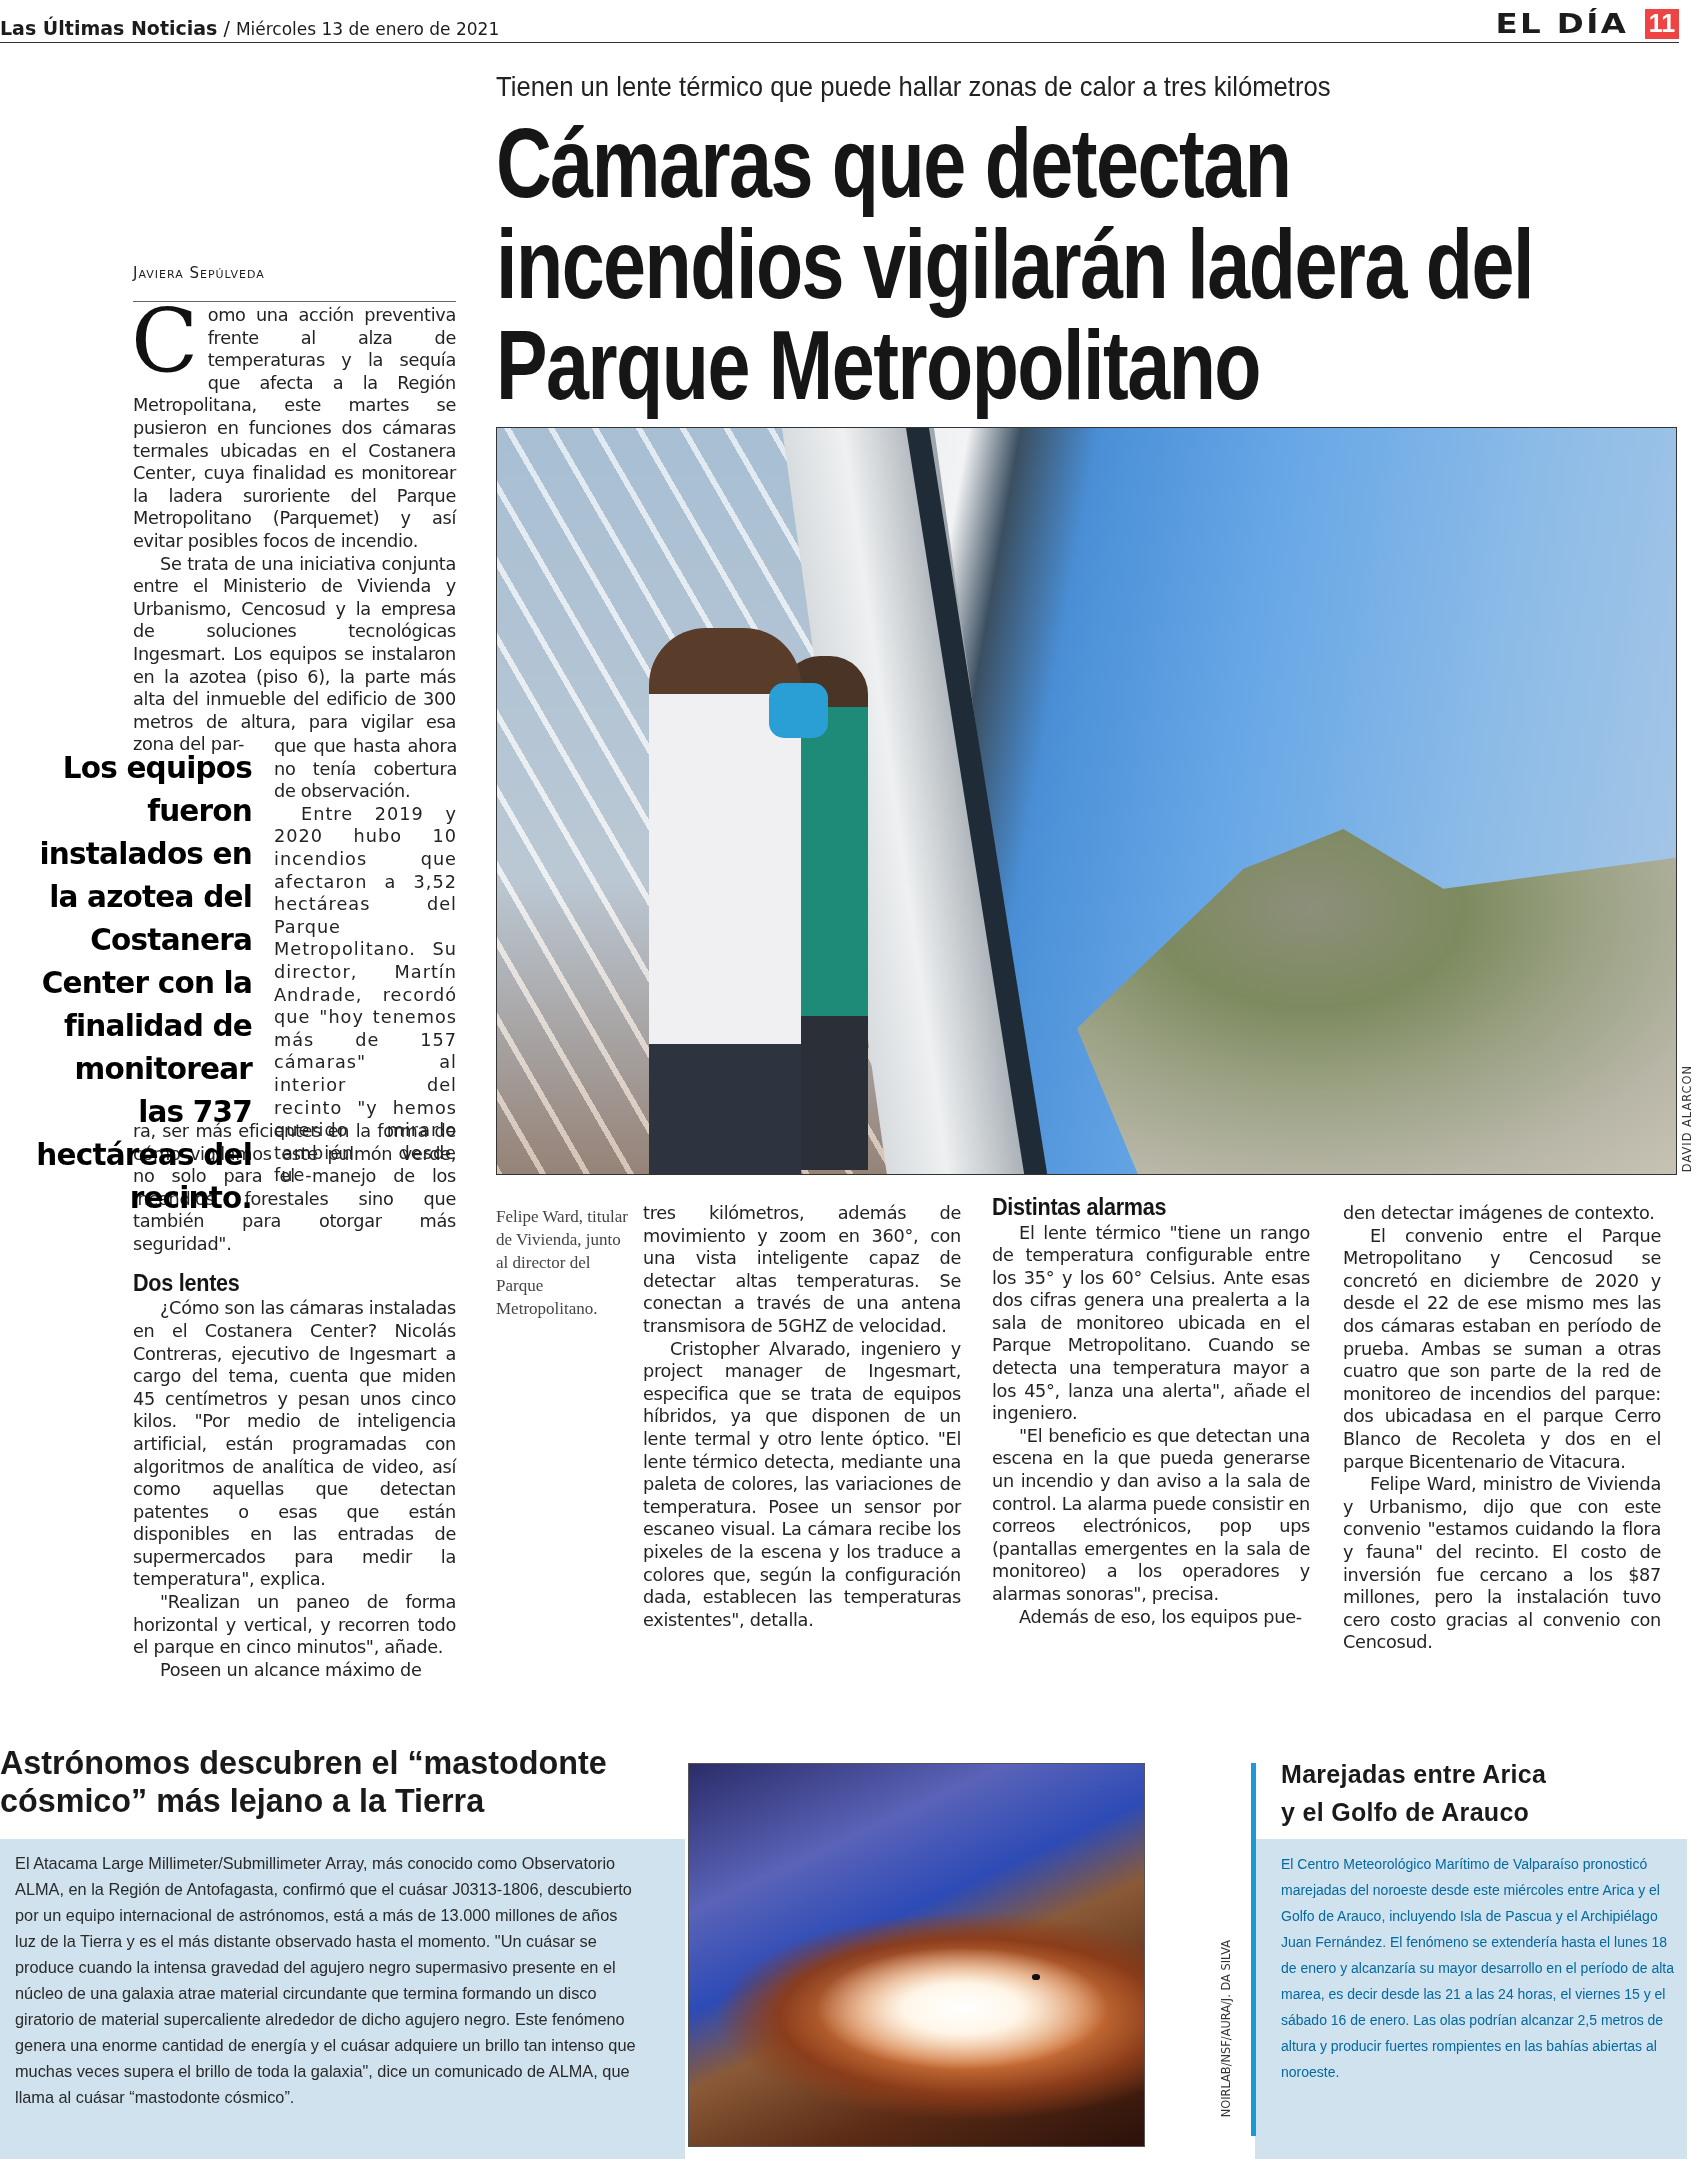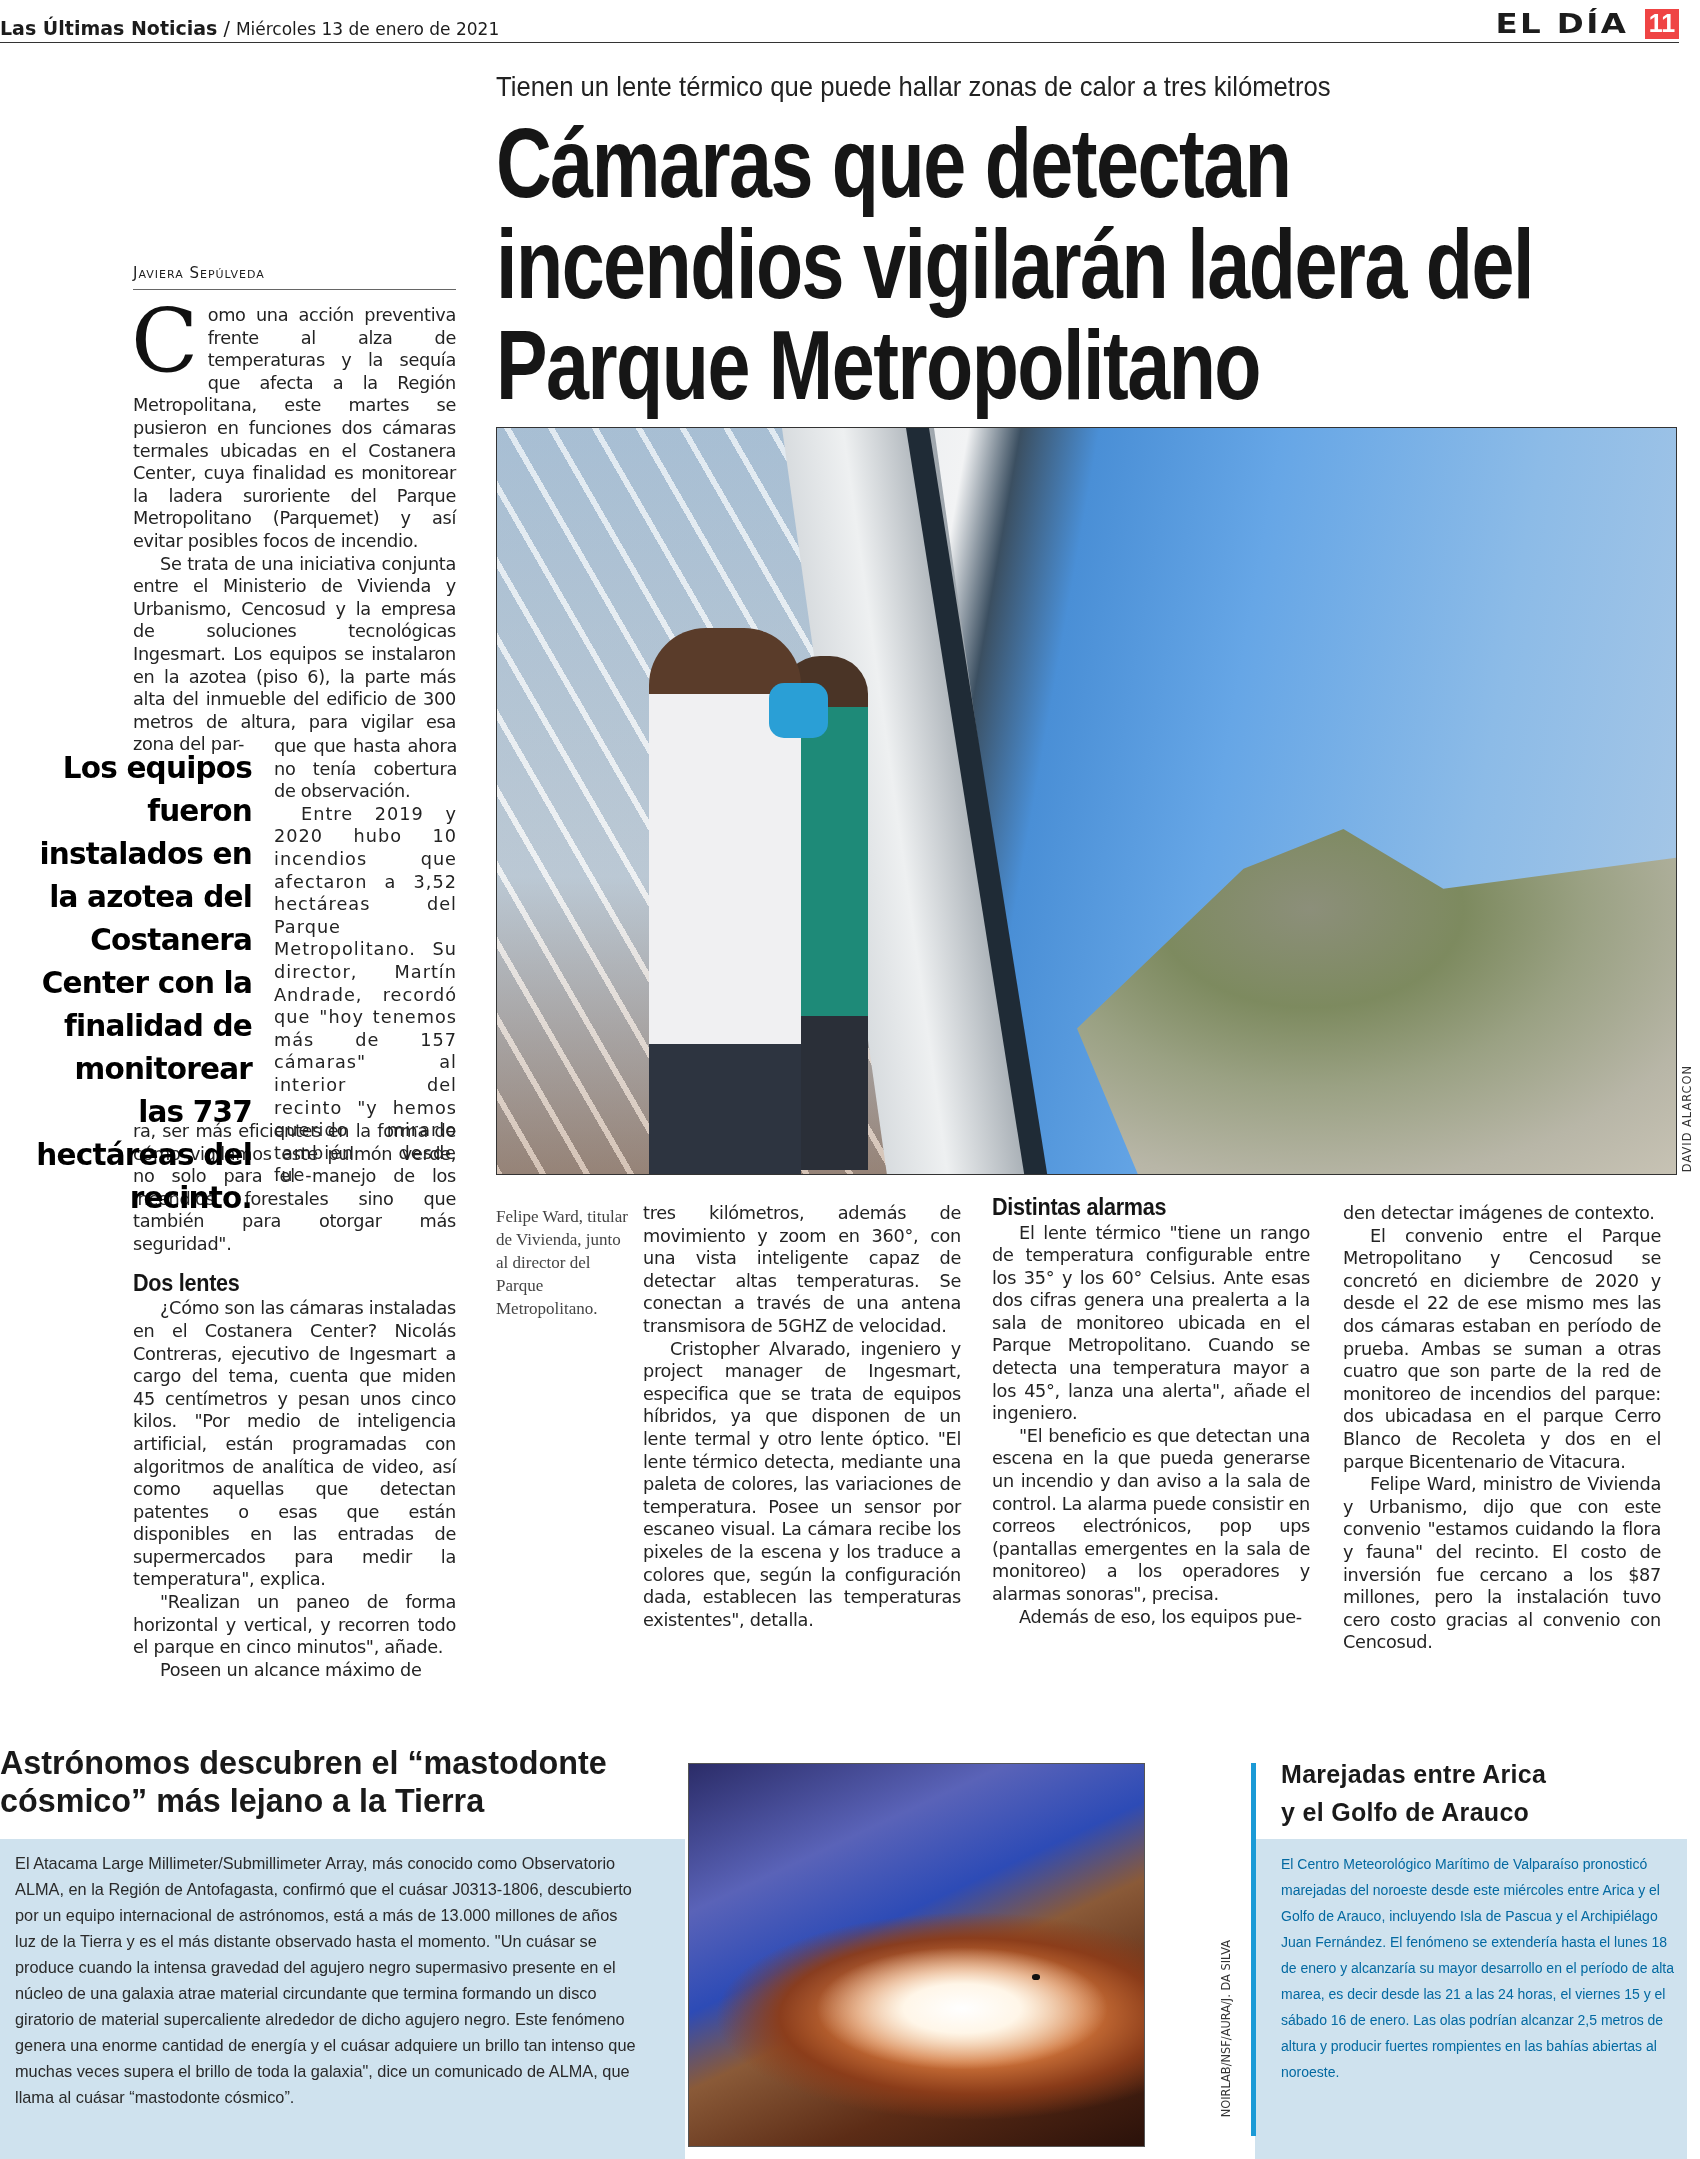--- a/index.html
+++ b/index.html
@@ -13,21 +13,21 @@
   .mast-left .date { font-size: 17px; }
   .mast-right { position: absolute; right: 0; top: 1.9px; display: flex; align-items: center; gap: 13.3px; }
   .section-name { font-family: "DejaVu Sans", sans-serif; font-weight: 900; font-size: 26px; letter-spacing: 1.9px; transform: scaleX(1.25); transform-origin: right center; margin-right: 3.8px; }
   .page-num { background: #ef4444; color: #fff; font-weight: bold; font-size: 25px; width: 34px; height: 30px; display: flex; align-items: center; justify-content: center; font-family: "Liberation Sans Narrow", "Liberation Sans", sans-serif; }
 
   
   .kicker { position: absolute; left: 496px; top: 70px; font-family: "Liberation Sans", sans-serif; font-size: 28.5px; transform: scaleX(0.9); transform-origin: left center; white-space: nowrap; color: #222; }
   .headline { position: absolute; left: 496px; top: 112px; width: 1141px; font-family: "Liberation Sans", sans-serif; font-weight: bold; font-size: 99px; line-height: 101px; transform: scaleX(0.78); transform-origin: left top; letter-spacing: -1.9px; color: #161616; white-space: nowrap; }
 
   
-  .byline { position: absolute; left: 133px; top: 264px; width: 323px; font-size: 15px; letter-spacing: 1px; border-bottom: 1.4px solid #666; padding-bottom: 7px; font-variant: small-caps; font-family: "DejaVu Sans", sans-serif; }
+  .byline { position: absolute; left: 133px; top: 264px; width: 323px; font-size: 15px; letter-spacing: 1px; border-bottom: 1.4px solid #666; padding-bottom: 19px; font-variant: small-caps; font-family: "DejaVu Sans", sans-serif; }
   .col { position: absolute; font-size: 17.7px; line-height: 22.6px; text-align: justify; hyphens: manual; color: #232323; font-family: "DejaVu Sans", sans-serif; letter-spacing: -0.3px; }
   .col p { text-indent: 27px; }
   .col p.noind { text-indent: 0; }
   .dropcap { float: left; font-family: "DejaVu Serif", serif; font-size: 88px; line-height: 67px; margin: 3.8px 9.5px 0 -1.9px; color: #111; }
   .subhead { font-family: "Liberation Sans", sans-serif; font-weight: bold; font-size: 24px; line-height: 28.5px; margin-top: 13.3px; transform: scaleX(0.9); transform-origin: left; text-indent: 0; color: #151515; }
 
   .pullquote { position: absolute; left: 0; top: 747px; width: 252px; text-align: right; font-family: "DejaVu Sans", sans-serif; font-weight: bold; font-size: 29.5px; line-height: 43px; color: #000000; letter-spacing: -0.8px; padding-left: 20px; }
 
   
   .photo { position: absolute; left: 496px; top: 427px; width: 1181px; height: 748px; overflow: hidden; border: 1px solid #333; background: linear-gradient(100deg, #cfd9e2 0%, #8aa4bf 22%, #e8ecef 28%, #f2f3f4 36%, #3b4f61 40%, #4a8fd6 46%, #66a6e6 60%, #8cbbe7 80%, #a9c8e6 100%); }

